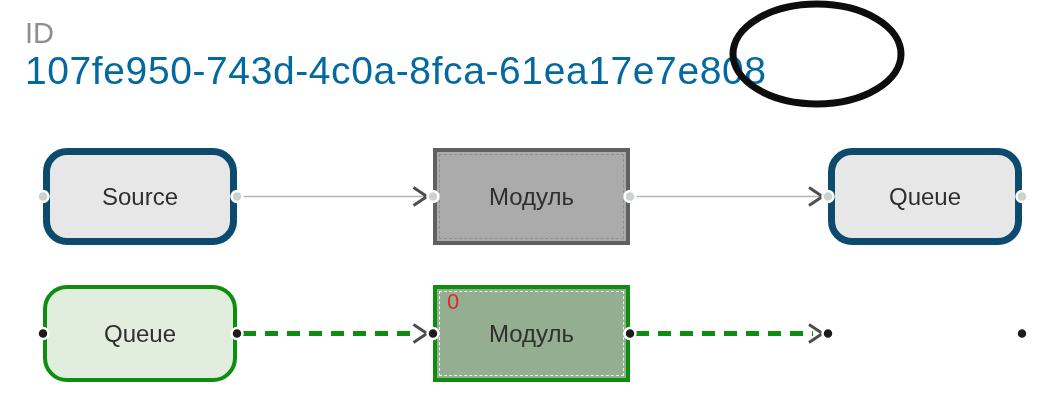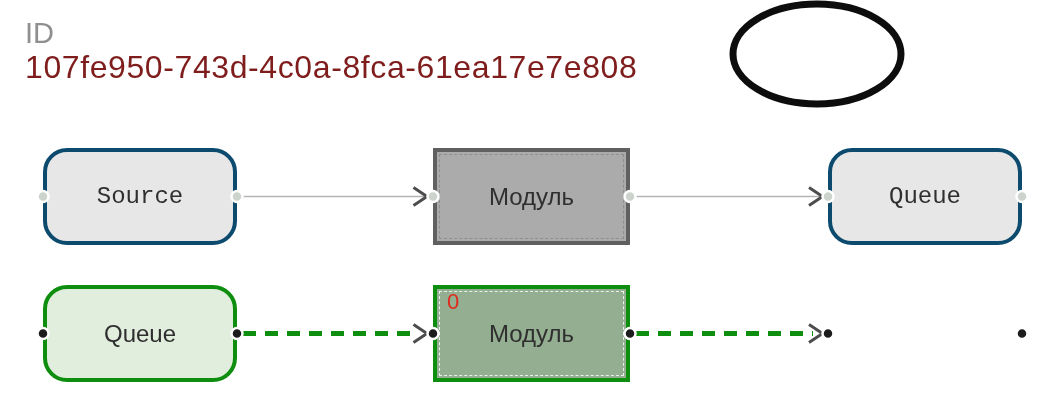--- a/index.html
+++ b/index.html
@@ -12,21 +12,21 @@
     overflow: hidden;
   }
 
   
   .id-label {
     position: absolute; left: 25px; top: 19px;
     font-size: 29px; line-height: 1; color: #8f8f8f;
   }
   .id-value {
     position: absolute; left: 25px; top: 51px;
-    font-size: 32px; line-height: 1; letter-spacing: 0.6px; color: #7f1d1d;
+    font-size: 39px; line-height: 1; letter-spacing: 0.6px; color: #0369a1;
   }
   .status-label {
     position: absolute; left: 746px; top: 17px;
     font-size: 29px; line-height: 1; color: #8f8f8f;
   }
   .status-value {
     position: absolute; left: 746px; top: 50px;
     font-size: 30px; line-height: 1; font-weight: 600; color: #383838;
   }
 
@@ -36,23 +36,22 @@
     width: 194px; height: 97px;
     box-sizing: border-box;
     display: flex; align-items: center; justify-content: center;
     z-index: 1;
   }
   .node-label {
     font-size: 24px; color: #2f2f2f;
   }
   .rounded-gray {
     background: #e7e7e7;
-    border: 4px solid #0c4a6e;
+    border: 7px solid #0c4a6e;
     border-radius: 24px;
-    font-family: Liberation Mono, monospace;
   }
   .module-gray {
     background: #ababab;
     border: 4px solid #606060;
     width: 197px;
   }
   .module-gray::after {
     content: ""; position: absolute; inset: 2px;
     border: 1px dashed #8f8f8f; pointer-events: none;
   }

